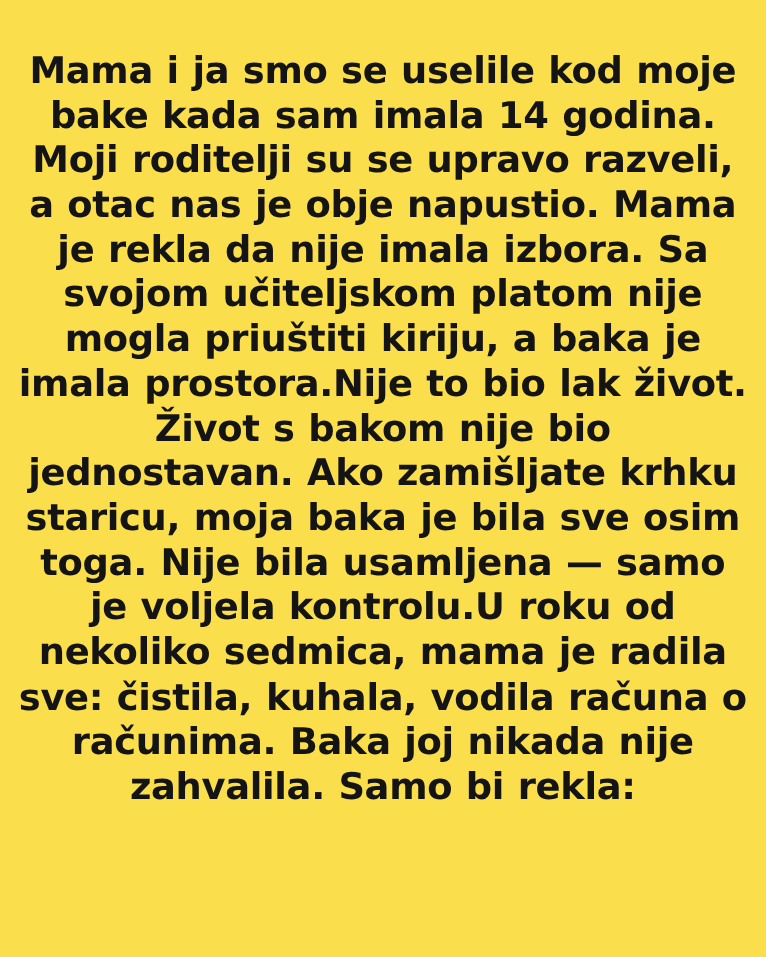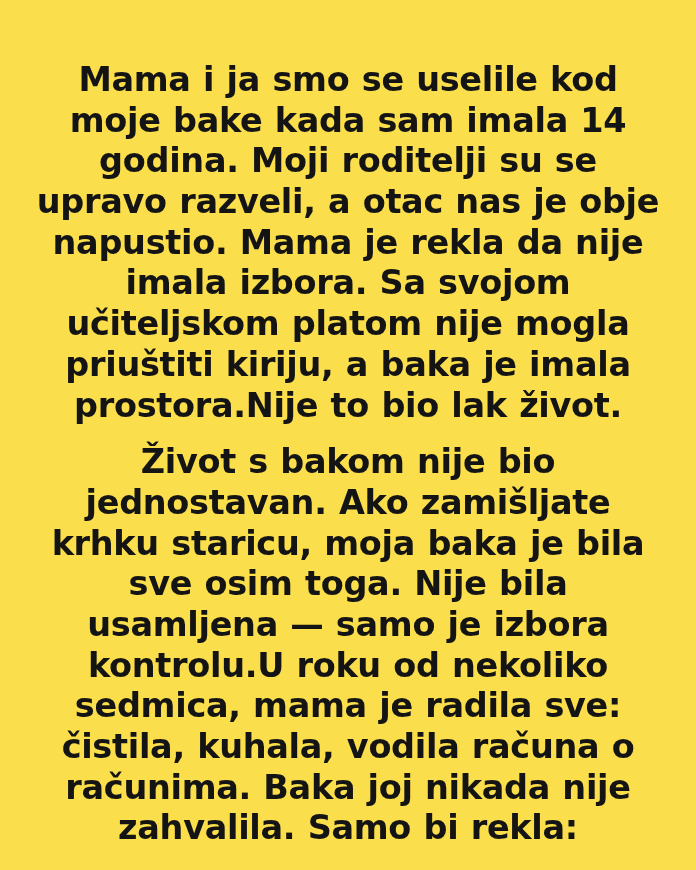--- a/index.html
+++ b/index.html
@@ -25,25 +25,25 @@
     text-align: center;
     color: #141414;
     font-family: "DejaVu Sans", sans-serif;
     font-weight: bold;
     font-size: 33.5px;
     line-height: 1.215;
     letter-spacing: -0.3px;
     word-spacing: 1px;
   }
   .story p {
-    margin: 16px;
+    margin: 0;
     padding: 0;
   }
 </style>
 </head>
 <body>
 
 <div class="page">
   <div class="story">
     <p>Mama i ja smo se uselile kod moje bake kada sam imala 14 godina. Moji roditelji su se upravo razveli, a otac nas je obje napustio. Mama je rekla da nije imala izbora. Sa svojom učiteljskom platom nije mogla priuštiti kiriju, a baka je imala prostora.Nije to bio lak život.</p>
-    <p>Život s bakom nije bio jednostavan. Ako zamišljate krhku staricu, moja baka je bila sve osim toga. Nije bila usamljena — samo je izbora kontrolu.U roku od nekoliko sedmica, mama je radila sve: čistila, kuhala, vodila računa o računima. Baka joj nikada nije zahvalila. Samo bi rekla:</p>
+    <p>Život s bakom nije bio jednostavan. Ako zamišljate krhku staricu, moja baka je bila sve osim toga. Nije bila usamljena — samo je voljela kontrolu.U roku od nekoliko sedmica, mama je radila sve: čistila, kuhala, vodila računa o računima. Baka joj nikada nije zahvalila. Samo bi rekla:</p>
   </div>
 </div>
 
 </body></html>

